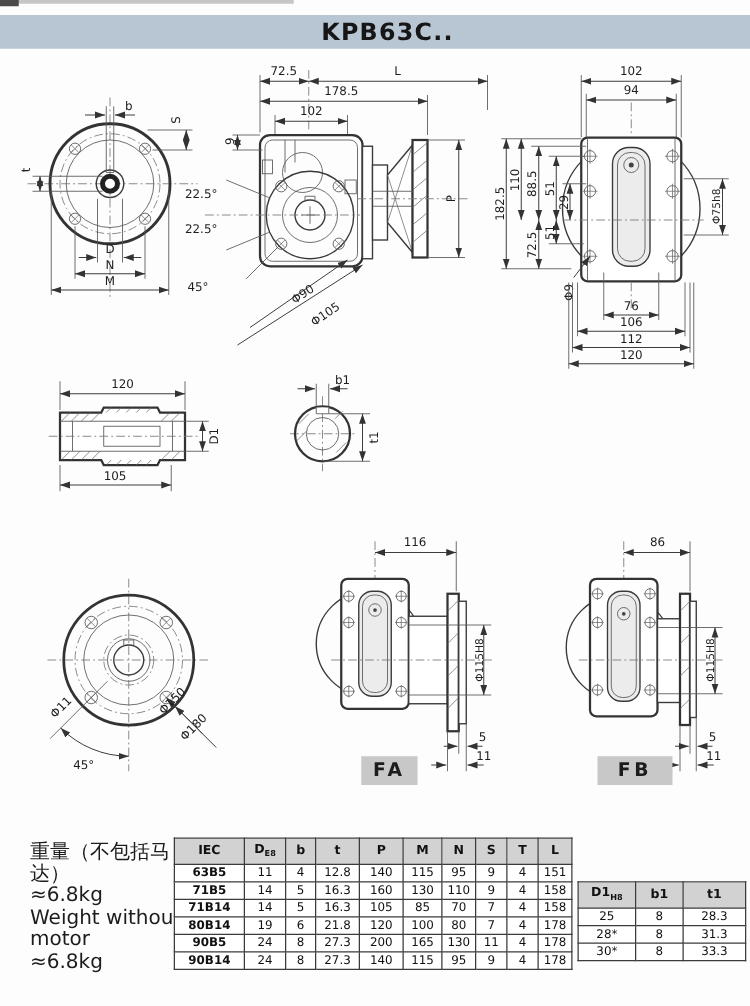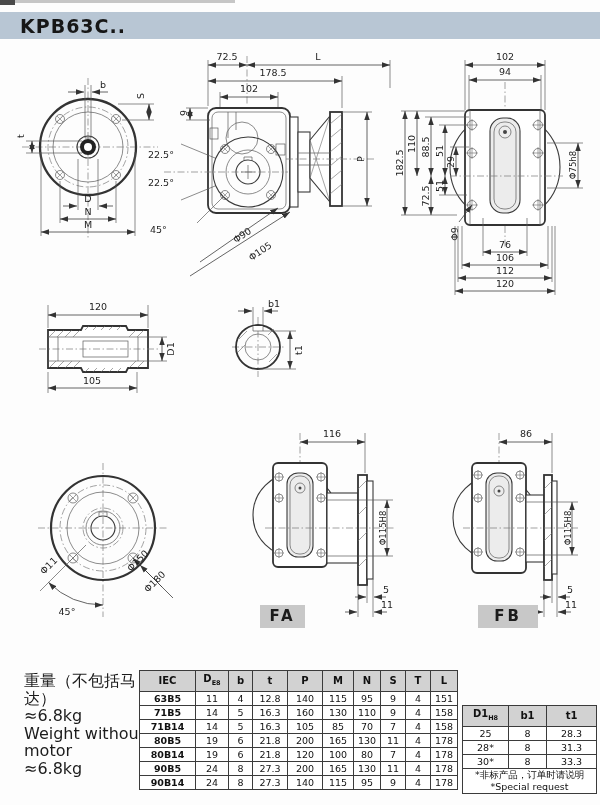--- a/index.html
+++ b/index.html
@@ -1,20 +1,20 @@
 <!DOCTYPE html>
 <html><head>
 <meta charset="utf-8">
 <style>
   html,body { margin:0; padding:0; background:#fff; }
   #page { position:relative; width:600px; height:805px; background:#fdfdfd; overflow:hidden;
           font-family:"DejaVu Sans","Liberation Sans",sans-serif; }
   .topstreak { position:absolute; left:0; top:0; width:235px; height:3px; background:#999; opacity:.55; }
   .topmark { position:absolute; left:0; top:0; width:15px; height:5px; background:#4a4a4a; }
-  .titlebar { position:absolute; left:0; top:12px; width:600px; height:27px; background:#b8c6d4; }
+  .titlebar { position:absolute; left:0; top:12px; width:600px; height:27px; background:#b8c6d4;text-align:center; }
   .titlebar span { display:block; padding:3px 0 0 20px; font-size:19px; font-weight:bold; color:#161616; letter-spacing:1px; }
   svg { position:absolute; overflow:visible; }
   svg .o  { stroke:#333; stroke-width:1.8; fill:none; }
   svg .o2 { stroke:#3a3a3a; stroke-width:1.1; fill:none; }
   svg .t  { stroke:#5a5a5a; stroke-width:0.7; fill:none; }
   svg .c  { stroke:#7a7a7a; stroke-width:0.7; fill:none; stroke-dasharray:7 2.5 1.5 2.5; }
   svg .d  { stroke:#3d3d3d; stroke-width:0.8; fill:none; }
   svg .h  { stroke:#6a6a6a; stroke-width:0.6; fill:none; }
   svg .fw { fill:#ffffff; }
   svg .fg { fill:#ececec; }
@@ -546,21 +546,21 @@
       <line class="t" x1="132" y1="149" x2="132" y2="192"></line>
       <line class="d" x1="115" y1="172" x2="126" y2="172" marker-end="url(#ar)"></line>
       <line class="d" x1="145" y1="172" x2="133" y2="172" marker-end="url(#ar)"></line>
       <text class="lb" x="142" y="168">5</text>
       <line class="d" x1="105" y1="187" x2="118" y2="187" marker-end="url(#ar)"></line>
       <line class="d" x1="146" y1="187" x2="133" y2="187" marker-end="url(#ar)"></line>
       <text class="lb" x="140" y="183">11</text>
     </g>
   </svg>
 
-  <div class="flabel" style="left:260px;top:605px;width:45px;height:23px">
+  <div class="flabel" style="left:289px;top:605px;width:45px;height:23px">
     <span>FA</span>
   </div>
   <div class="flabel" style="left:478px;top:605px;width:60px;height:23px">
     <span>FB</span>
   </div>
 
   <div class="wnote">
     <div>重量（不包括马达）</div>
     <div>≈6.8kg</div>
     <div>Weight without motor</div>
@@ -623,32 +623,20 @@
           <td>5</td>
           <td>16.3</td>
           <td>105</td>
           <td>85</td>
           <td>70</td>
           <td>7</td>
           <td>4</td>
           <td>158</td>
         </tr>
     <tr>
-          <td class="biec">80B5</td>
-          <td>19</td>
-          <td>6</td>
-          <td>21.8</td>
-          <td>200</td>
-          <td>165</td>
-          <td>130</td>
-          <td>11</td>
-          <td>4</td>
-          <td>178</td>
-        </tr>
-    <tr>
           <td class="biec">80B14</td>
           <td>19</td>
           <td>6</td>
           <td>21.8</td>
           <td>120</td>
           <td>100</td>
           <td>80</td>
           <td>7</td>
           <td>4</td>
           <td>178</td>
@@ -700,22 +688,16 @@
     <tr>
           <td>28*</td>
           <td>8</td>
           <td>31.3</td>
         </tr>
     <tr>
           <td>30*</td>
           <td>8</td>
           <td>33.3</td>
         </tr>
-    <tr>
-      <td class="notecell" colspan="3">
-        <div>*非标产品，订单时请说明</div>
-        <div>*Special request</div>
-      </td>
-    </tr>
   </tbody>
     </table>
 
 </div>
 
 </body></html>

